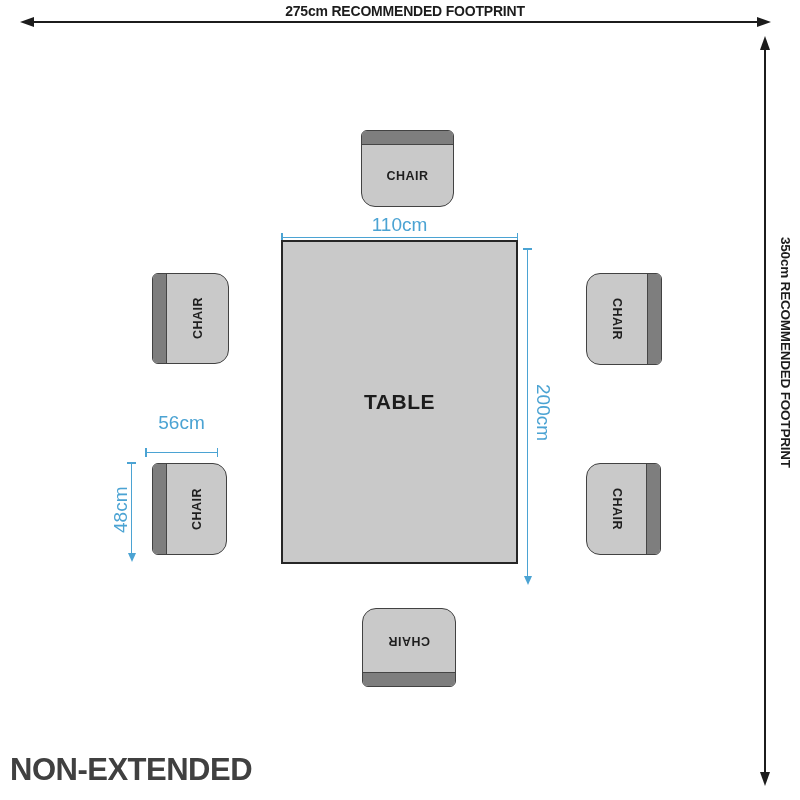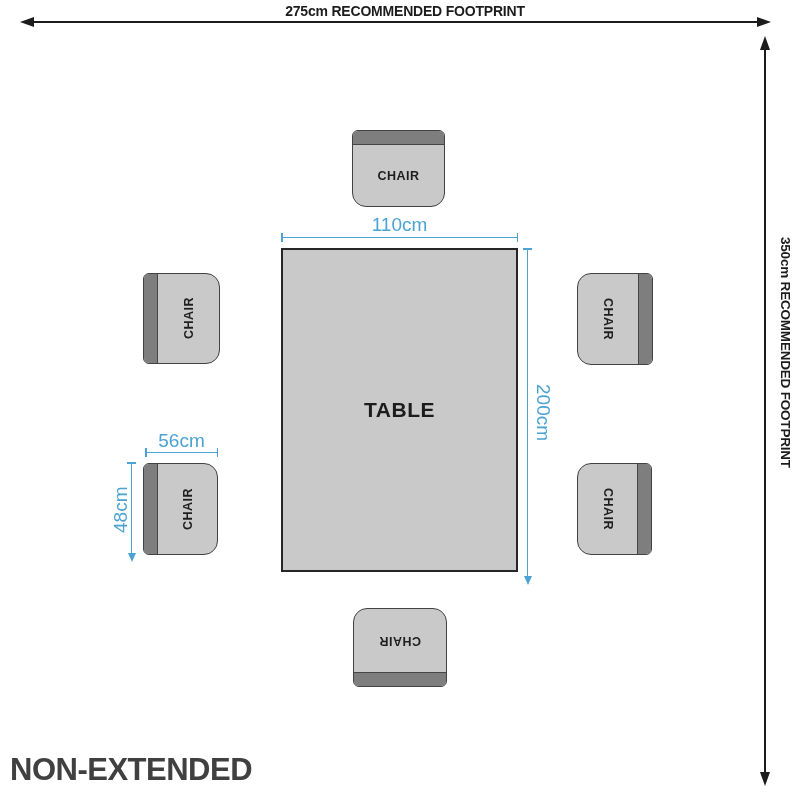--- a/index.html
+++ b/index.html
@@ -26,29 +26,29 @@
     position:absolute;left:8px;top:3px;width:794px;text-align:center;
     font-size:14px;font-weight:700;letter-spacing:-0.2px;
   }
   .footprint-label-v{
     position:absolute;left:773px;top:160px;height:385px;width:20px;
     writing-mode:vertical-rl;text-align:center;
     font-size:13.5px;font-weight:700;letter-spacing:-0.2px;white-space:nowrap;
   }
   
   .table{
-    position:absolute;left:281px;top:248px;width:237px;height:324px;
+    position:absolute;left:281px;top:240px;width:237px;height:324px;
     background:var(--furniture-fill);border:2px solid #262626;box-sizing:border-box;
     display:flex;align-items:center;justify-content:center;
   }
   .table-label{font-size:21px;font-weight:700;letter-spacing:0.5px;}
   
   .chair{
     position:absolute;background:var(--furniture-fill);
-    border:1.5px solid #424242;box-sizing:border-box;display:flex;overflow:hidden;
+    border:1.5px solid #424242;box-sizing:border-box;display:flex;overflow:hidden;margin-left:9px;
   }
   .chair .seat{flex:1;display:flex;align-items:center;justify-content:center;}
   .chair-label{font-size:12.5px;font-weight:700;letter-spacing:0.5px;color:#1e1e1e;}
   .chair-top{left:352px;top:130px;width:93px;height:77px;flex-direction:column;border-radius:6px 6px 14px 14px;}
   .chair-top .backrest{height:13px;background:var(--backrest-fill);border-bottom:1.5px solid #454545;}
   .chair-bottom{left:353px;top:608px;width:94px;height:79px;flex-direction:column-reverse;border-radius:14px 14px 6px 6px;}
   .chair-bottom .backrest{height:13px;background:var(--backrest-fill);border-top:1.5px solid #454545;}
   .chair-bottom .chair-label{transform:rotate(180deg);}
   .chair-upper-left{left:143px;top:273px;width:77px;height:91px;flex-direction:row;border-radius:6px 14px 14px 6px;}
   .chair-lower-left{left:143px;top:463px;width:75px;height:92px;flex-direction:row;border-radius:6px 14px 14px 6px;}
@@ -67,21 +67,21 @@
   .dim-h .tick{width:1.5px;height:9px;background:var(--accent);}
   .dim-h .shaft{flex:1;height:1.5px;background:var(--accent);}
   .dim-v{position:absolute;width:9px;display:flex;flex-direction:column;align-items:center;}
   .dim-v .tick{height:1.5px;width:9px;background:var(--accent);}
   .dim-v .shaft{flex:1;width:1.5px;background:var(--accent);}
   .dim-v .arrow-down{width:0;height:0;border-left:4.5px solid transparent;border-right:4.5px solid transparent;border-top:9px solid var(--accent);}
   #table-width-label{left:281px;top:214px;width:237px;}
   #table-width-dim{left:281px;top:233px;width:237px;}
   #table-length-dim{left:523px;top:248px;height:337px;}
   #table-length-label{left:532px;top:338px;height:150px;}
-  #chair-width-label{left:145px;top:430px;width:73px;}
+  #chair-width-label{left:145px;top:412px;width:73px;}
   #chair-width-dim{left:145px;top:448px;width:73px;}
   #chair-depth-dim{left:127px;top:462px;height:100px;}
   #chair-depth-label{left:110px;top:469px;height:82px;}
   
   .page-title{position:absolute;left:10px;top:752px;font-size:31px;font-weight:700;letter-spacing:-0.5px;color:#404040;}
 </style>
 </head>
 <body>
 
 <div id="canvas">

